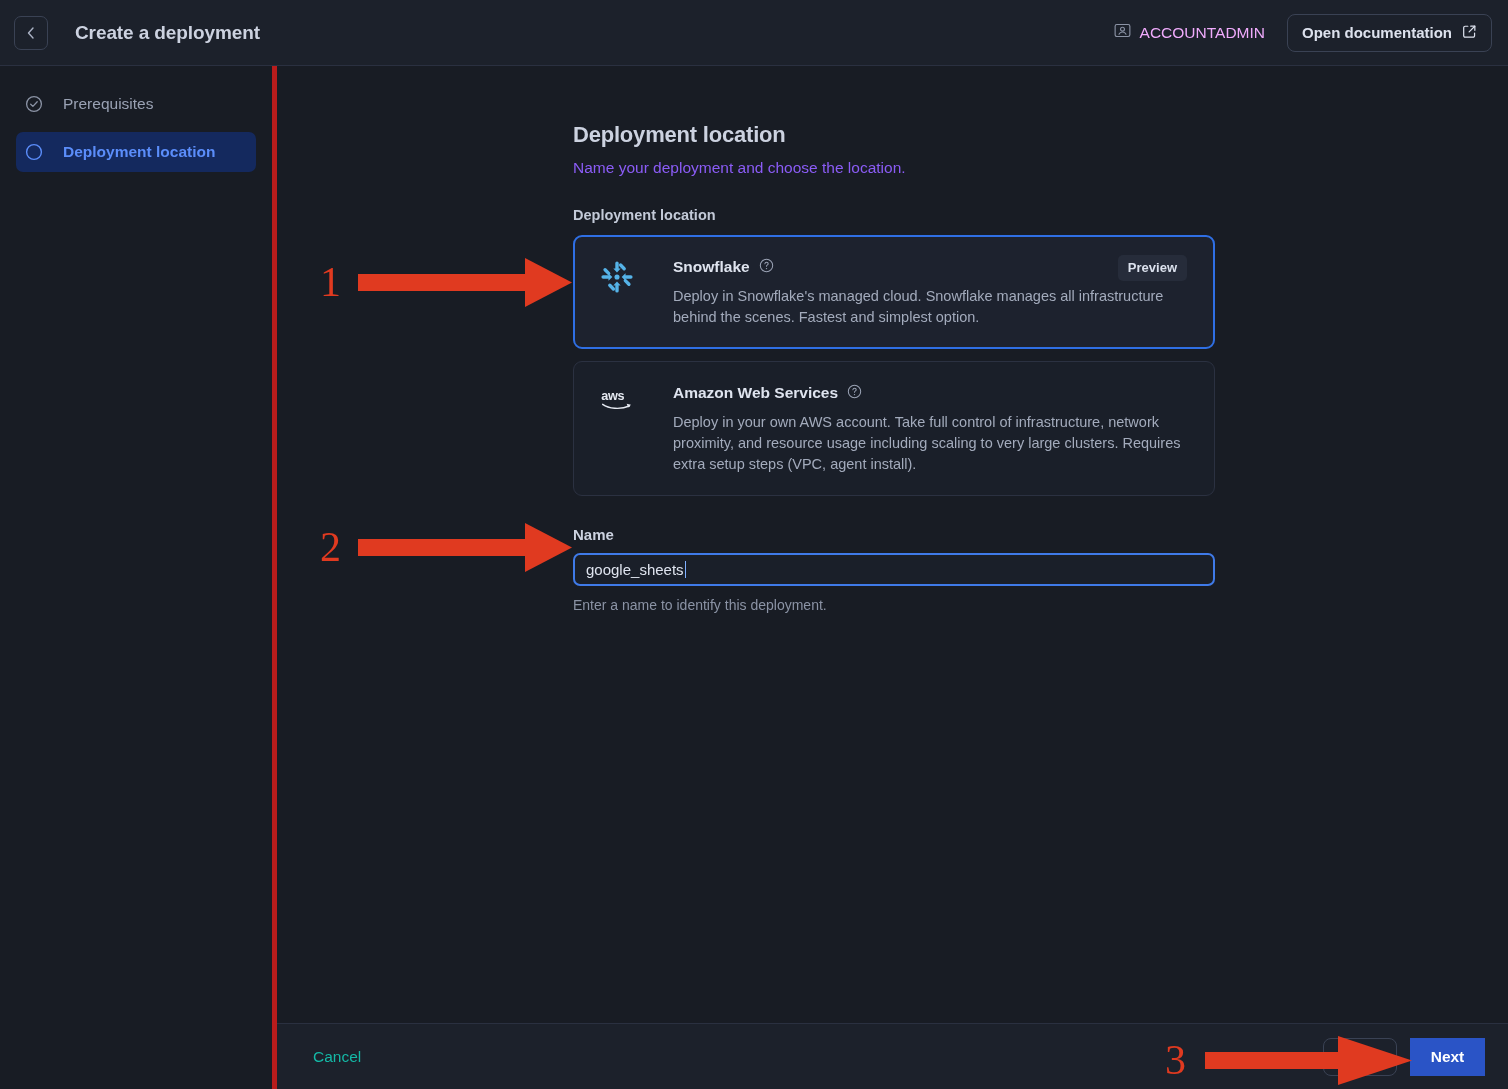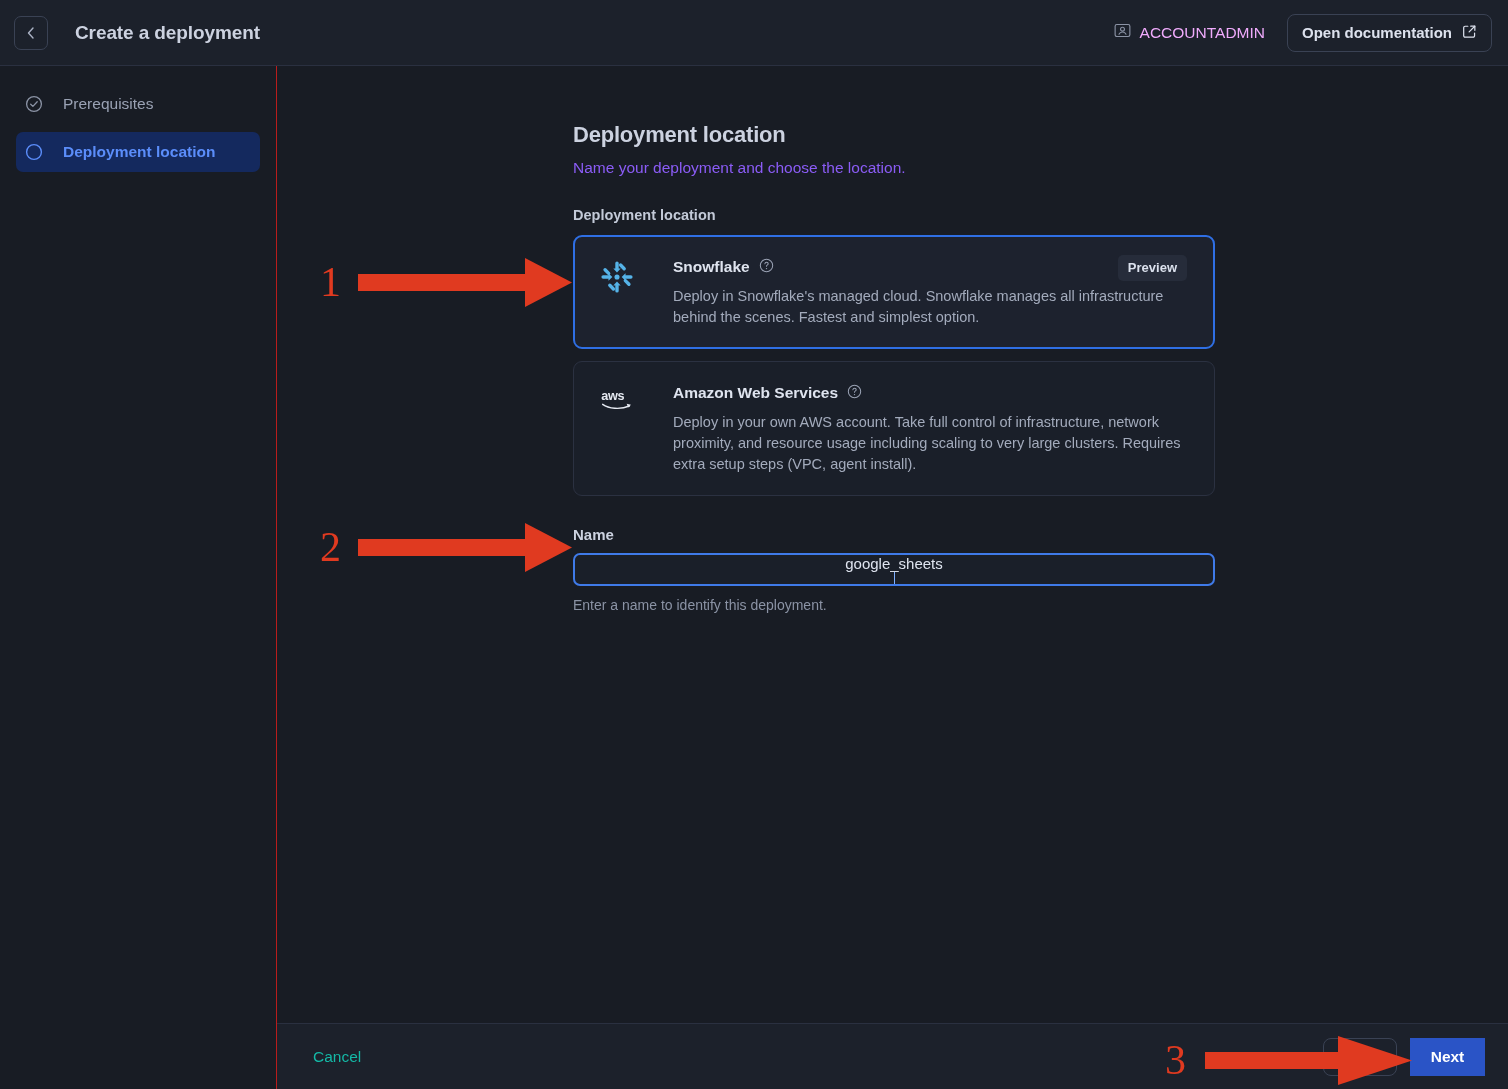--- a/index.html
+++ b/index.html
@@ -61,21 +61,21 @@
     background: transparent;
     cursor: pointer;
     white-space: nowrap;
   }
 
   
   .sidebar {
     position: absolute; left: 0; top: 66px;
     width: 277px; height: 1023px;
     background: #181c24;
-    border-right: 1px solid #b91c1c;
+    border-right: 5px solid #b91c1c;
     padding-top: 18px;
   }
   .side-item {
     display: flex; align-items: center; gap: 20px;
     height: 40px;
     margin: 0 16px 8px 16px;
     padding-left: 9px;
     border-radius: 7px;
     cursor: pointer;
     font-size: 15.5px;
@@ -157,21 +157,21 @@
     margin-top: 10px;
     width: 642px; height: 33px;
     background: #1a1f29;
     border: 2px solid #3f7ae8;
     border-radius: 7px;
     color: #dfe4ef;
     font-family: "Liberation Sans", sans-serif;
     font-size: 15px;
     padding: 0 11px;
     outline: none;
-    display: flex; align-items: center; flex-direction: column;
+    display: flex; align-items: center;
   }
   .caret {
     display: inline-block;
     width: 1.5px; height: 17px;
     background: #7fb0ff;
     margin-left: 1px;
     vertical-align: -3px;
   }
   .name-help {
     margin-top: 11px;

